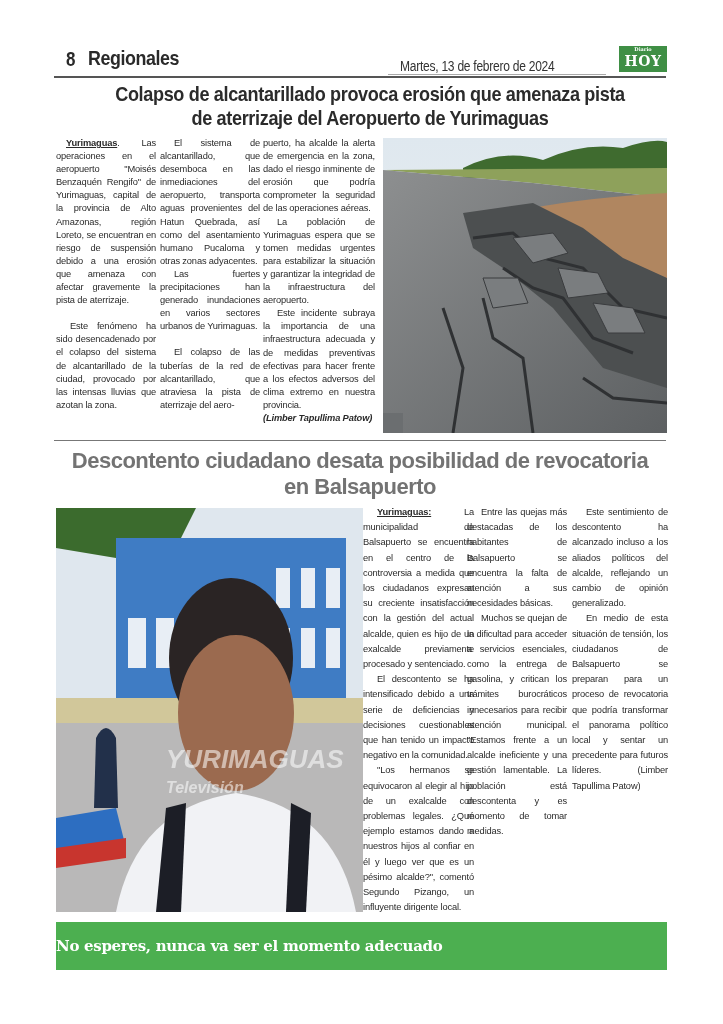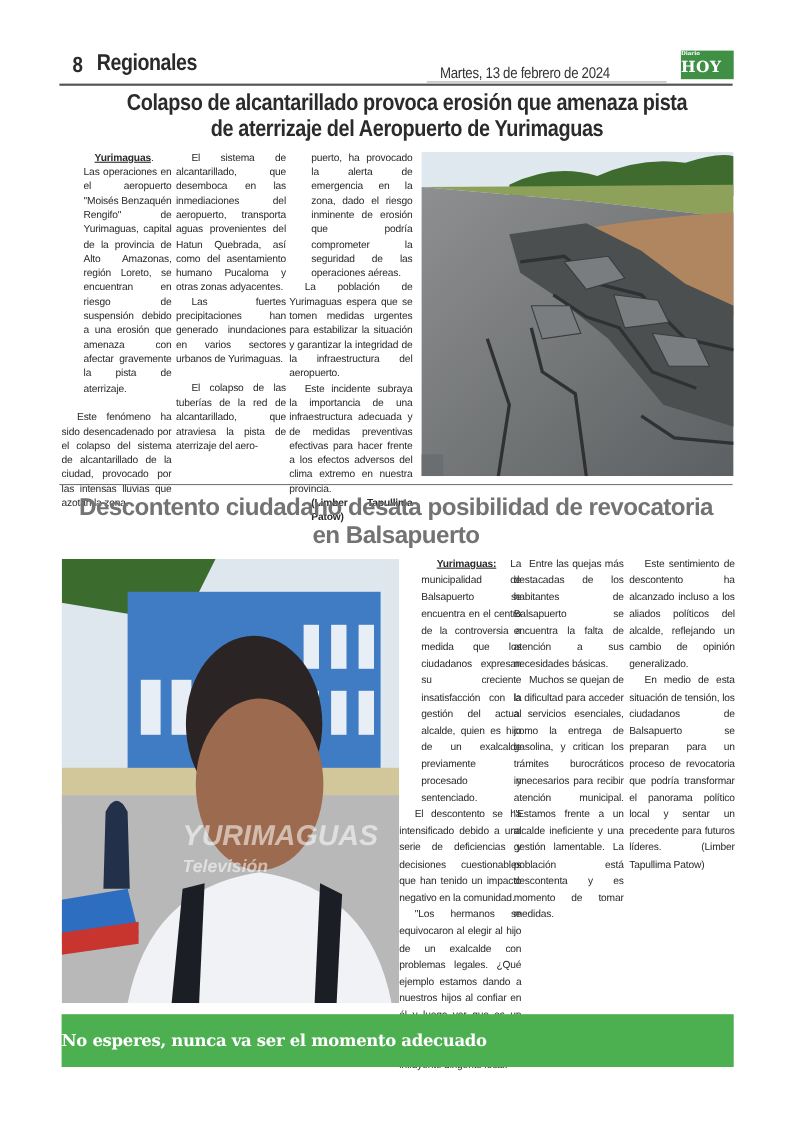--- a/index.html
+++ b/index.html
@@ -5,32 +5,32 @@
   html, body { margin: 0; padding: 0; background: #ffffff; }
   body { width: 723px; height: 1024px; position: relative; overflow: hidden; font-family: "Liberation Sans", sans-serif; color: #222; }
   .abs { position: absolute; }
 
   
   .page-num { left: 66px; top: 48px; font-size: 20px; font-weight: bold; color: #2a2a2a; transform: scaleX(0.85); transform-origin: left; letter-spacing: -0.5px; }
   .section { left: 88px; top: 46px; font-size: 21px; font-weight: bold; color: #2a2a2a; transform: scaleX(0.85); transform-origin: left; letter-spacing: -0.5px; }
   .date { left: 400px; top: 58px; font-size: 14px; color: #333; transform: scaleX(0.86); transform-origin: left; letter-spacing: -0.3px; }
   .rule-top { left: 54px; top: 76px; width: 612px; height: 2px; background: #555; }
   .rule-date { left: 388px; top: 74px; width: 218px; height: 1px; background: #aaa; }
-  .logo { left: 619px; top: 46px; width: 48px; height: 26px; background: #3f8f45; color: #fff; font-family: "DejaVu Serif", serif; }
+  .logo { left: 619px; top: 46px; width: 48px; height: 26px; background: #3f8f45; color: #fff; text-align: center; font-family: "DejaVu Serif", serif; }
   .logo .small { font-size: 5px; display: block; line-height: 7px; font-weight: bold; }
   .logo .big { font-size: 14px; font-weight: bold; display: block; line-height: 16px; letter-spacing: 0.5px; }
 
   
   .h1 { left: 60px; top: 82px; width: 620px; text-align: center; font-size: 21px; line-height: 24px; color: #2b2b2b; transform: scaleX(0.86); transform-origin: center; font-weight: bold; letter-spacing: -0.4px; }
   .col { font-size: 9.3px; line-height: 13.1px; color: #2a2a2a; text-align: justify; letter-spacing: -0.15px; }
   .col p { margin: 0; text-indent: 14px; }
   .col p.gap { margin-top: 13px; }
-  .col p.noind { text-indent: 0; margin-left: 20px; }
+  .col p.noind { text-indent: 0; }
   .kicker { text-decoration: underline; font-weight: bold; }
-  .byline { font-weight: bold; }
+  .byline { font-style: italic; font-weight: bold; }
   .col1 { left: 56px; top: 137px; width: 100px; }
   .col2 { left: 160px; top: 137px; width: 100px; }
   .col3 { left: 263px; top: 137px; width: 112px; }
 
   .photo1 { left: 383px; top: 138px; width: 284px; height: 295px; overflow: hidden; }
   .rule-mid { left: 54px; top: 440px; width: 612px; height: 1px; background: #777; }
 
   
   .h2 { left: 60px; top: 448px; width: 600px; text-align: center; font-size: 22px; line-height: 26px; color: #737373; font-weight: bold; letter-spacing: -0.5px; }
   .photo2 { left: 56px; top: 508px; width: 307px; height: 404px; overflow: hidden; }
@@ -60,21 +60,21 @@
 <div class="abs col col1">
   <p class="noind" style="text-indent:10px"><span class="kicker">Yurimaguas</span><span>. Las operaciones en el aeropuerto "Moisés Benzaquén Rengifo" de Yurimaguas, capital de la provincia de Alto Amazonas, región Loreto, se encuentran en riesgo de suspensión debido a una erosión que amenaza con afectar gravemente la pista de aterrizaje.</span></p>
   <p class="gap">Este fenómeno ha sido desencadenado por el colapso del sistema de alcantarillado de la ciudad, provocado por las intensas lluvias que azotan la zona.</p>
 </div>
 <div class="abs col col2">
   <p>El sistema de alcantarillado, que desemboca en las inmediaciones del aeropuerto, transporta aguas provenientes del Hatun Quebrada, así como del asentamiento humano Pucaloma y otras zonas adyacentes.</p>
   <p>Las fuertes precipitaciones han generado inundaciones en varios sectores urbanos de Yurimaguas.</p>
   <p class="gap" id="a1p4">El colapso de las tuberías de la red de alcantarillado, que atraviesa la pista de aterrizaje del aero-</p>
 </div>
 <div class="abs col col3">
-  <p class="noind" id="a1p4b">puerto, ha provocado la alerta de emergencia en la zona, dado el riesgo inminente de erosión que podría comprometer la seguridad de las operaciones aéreas.</p>
+  <p class="noind" id="a1p4b">puerto, ha alcalde la alerta de emergencia en la zona, dado el riesgo inminente de erosión que podría comprometer la seguridad de las operaciones aéreas.</p>
   <p>La población de Yurimaguas espera que se tomen medidas urgentes para estabilizar la situación y garantizar la integridad de la infraestructura del aeropuerto.</p>
   <p>Este incidente subraya la importancia de una infraestructura adecuada y de medidas preventivas efectivas para hacer frente a los efectos adversos del clima extremo en nuestra provincia.</p>
   <p class="noind byline">(Limber Tapullima Patow)</p>
 </div>
 
 <div class="abs photo1">
   <svg width="284" height="295" viewBox="0 0 284 295">
     <defs>
       <linearGradient id="sky" x1="0" y1="0" x2="0" y2="1">
         <stop offset="0" stop-color="#dfe8ef"></stop>

